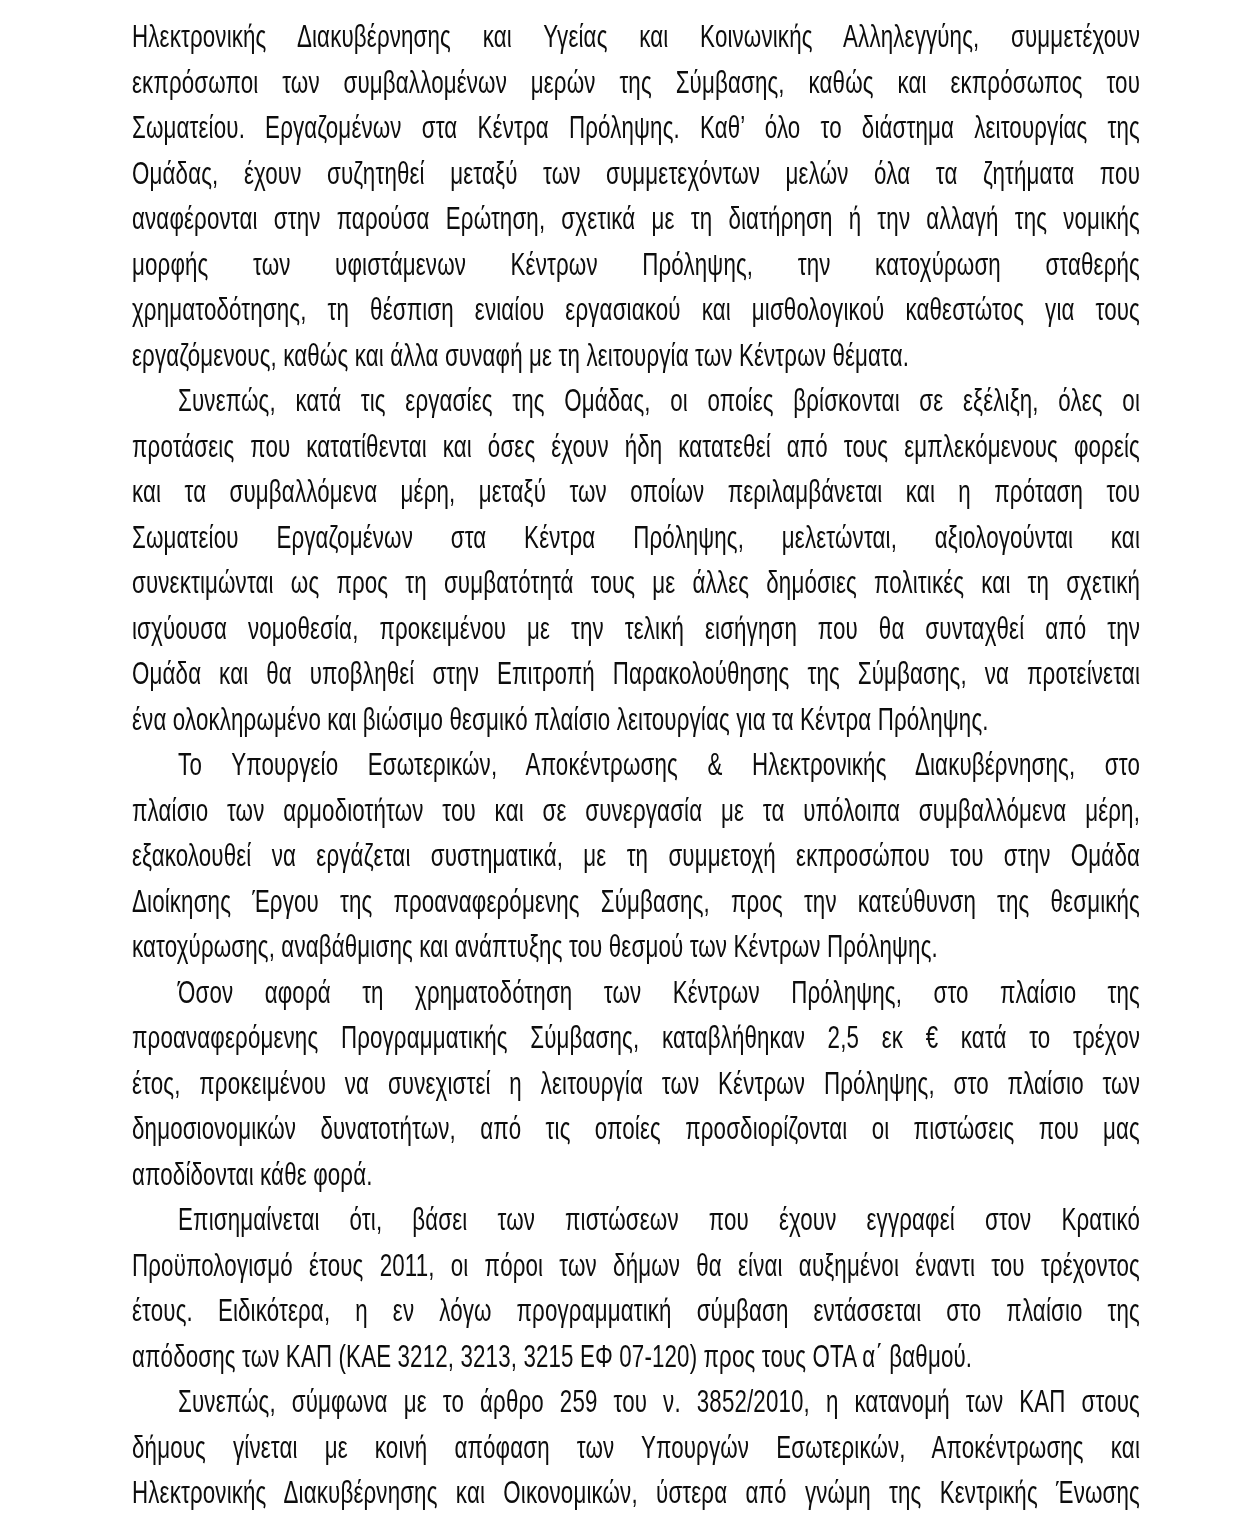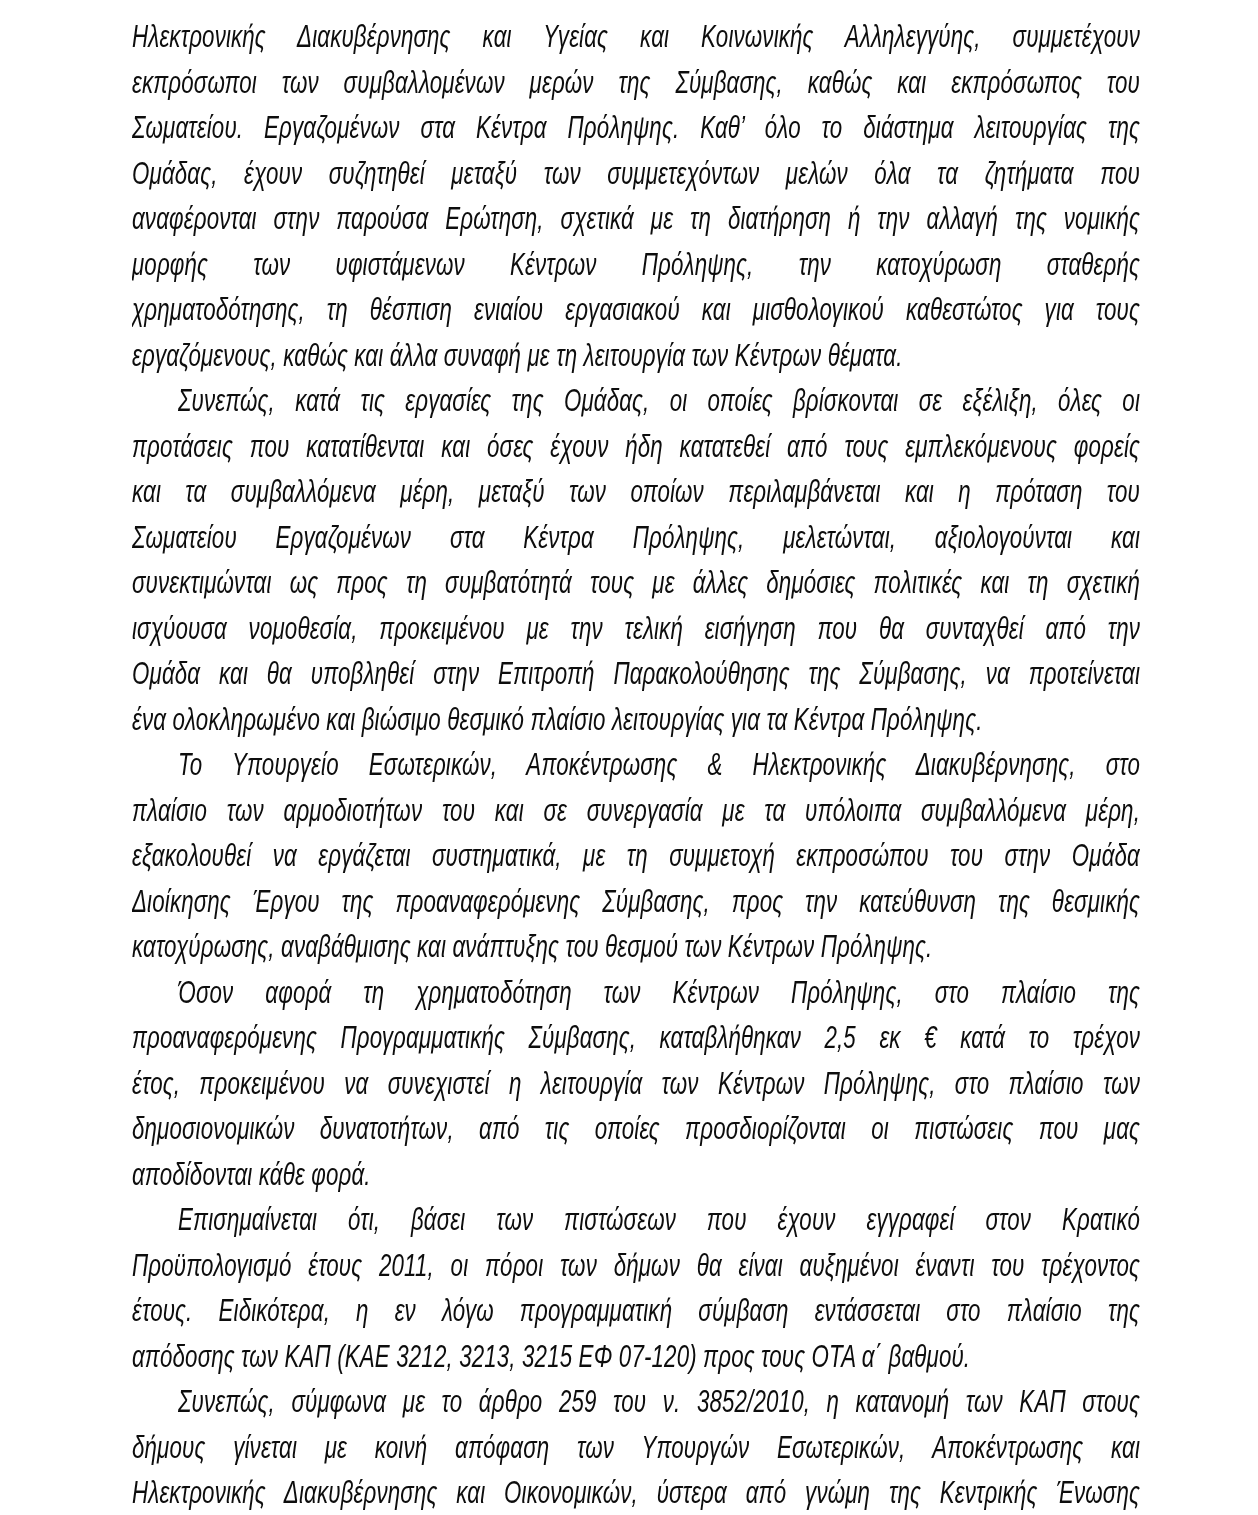--- a/index.html
+++ b/index.html
@@ -19,21 +19,20 @@
     background: var(--paper);
     overflow: hidden;
     font-family: "Liberation Sans", "DejaVu Sans", sans-serif;
     color: var(--ink);
   }
   .text-block {
     position: absolute;
     left: 132px;
     top: 14px;
     width: 1008px;
-    font-style: italic;
   }
   
   .line {
     width: 1400px;
     transform: scaleX(0.72);
     transform-origin: 0 0;
     font-size: 31px;
     line-height: 45.5px;
     height: 45.5px;
     overflow: hidden;

